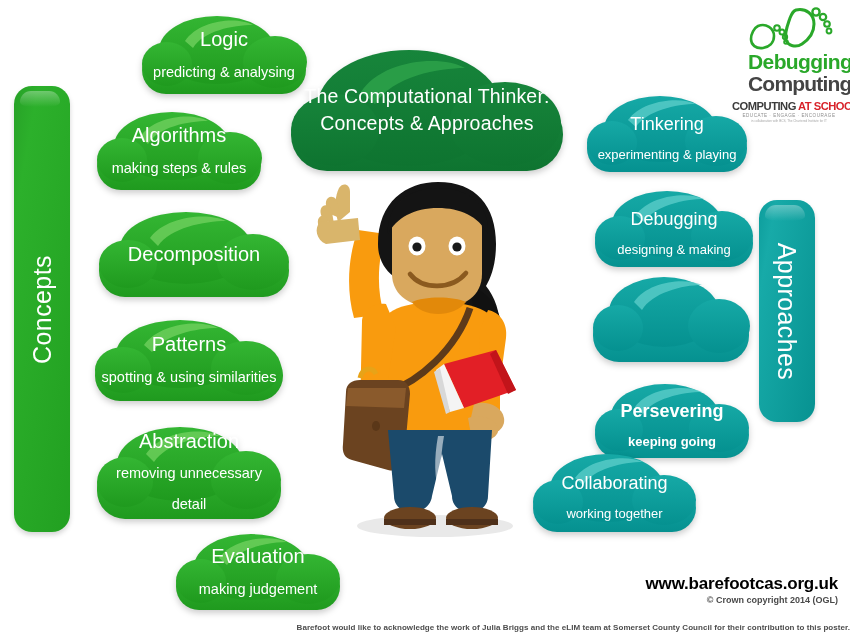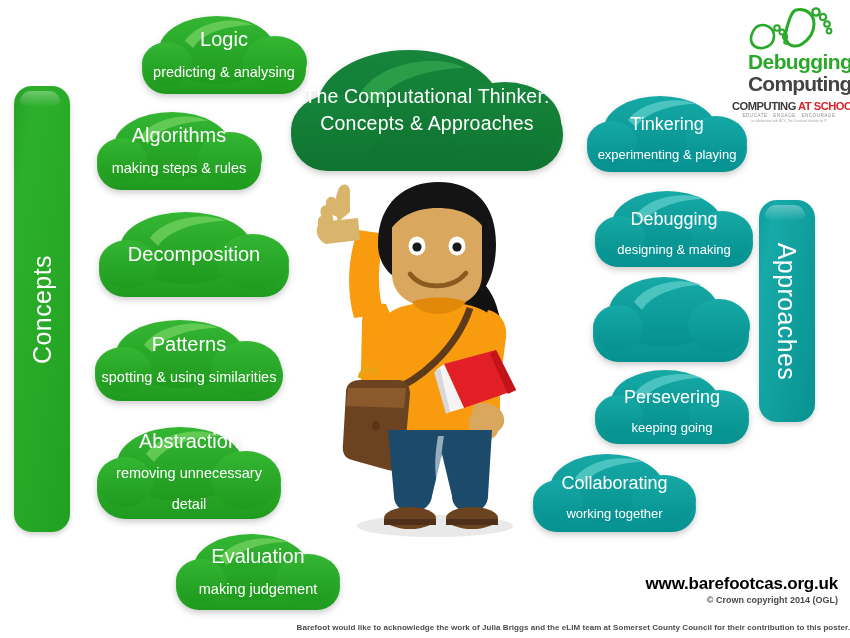--- a/index.html
+++ b/index.html
@@ -265,21 +265,21 @@
       <g fill="url(#gt1)">
         <rect x="1" y="34" width="156" height="54" rx="26"></rect>
         <ellipse cx="72" cy="38" rx="55" ry="35"></ellipse>
         <ellipse cx="127" cy="52" rx="31" ry="27"></ellipse>
         <ellipse cx="26" cy="54" rx="25" ry="23"></ellipse>
       </g>
       <path d="M42 28 C56 7 94 3 110 11 C90 11 60 19 50 36 Z" fill="#5fcfcb" opacity=".75"></path>
     </svg>
   </div>
 
-  <div class="cloud approach-cloud small" style="left:594px;top:368px;width:156px;height:78px;">
+  <div class="cloud approach-cloud small" style="left:594px;top:382px;width:156px;height:78px;font-weight:bold;">
     <svg class="shape" viewBox="0 0 156 78" preserveAspectRatio="none">
       <g fill="url(#gt1)">
         <rect x="1" y="30" width="154" height="46" rx="23"></rect>
         <ellipse cx="71" cy="34" rx="54" ry="32"></ellipse>
         <ellipse cx="125" cy="46" rx="30" ry="24"></ellipse>
         <ellipse cx="25" cy="48" rx="24" ry="21"></ellipse>
       </g>
       <path d="M41 25 C55 6 92 2 108 10 C88 10 58 17 49 32 Z" fill="#5fcfcb" opacity=".75"></path>
     </svg>
     <div class="ctext">

